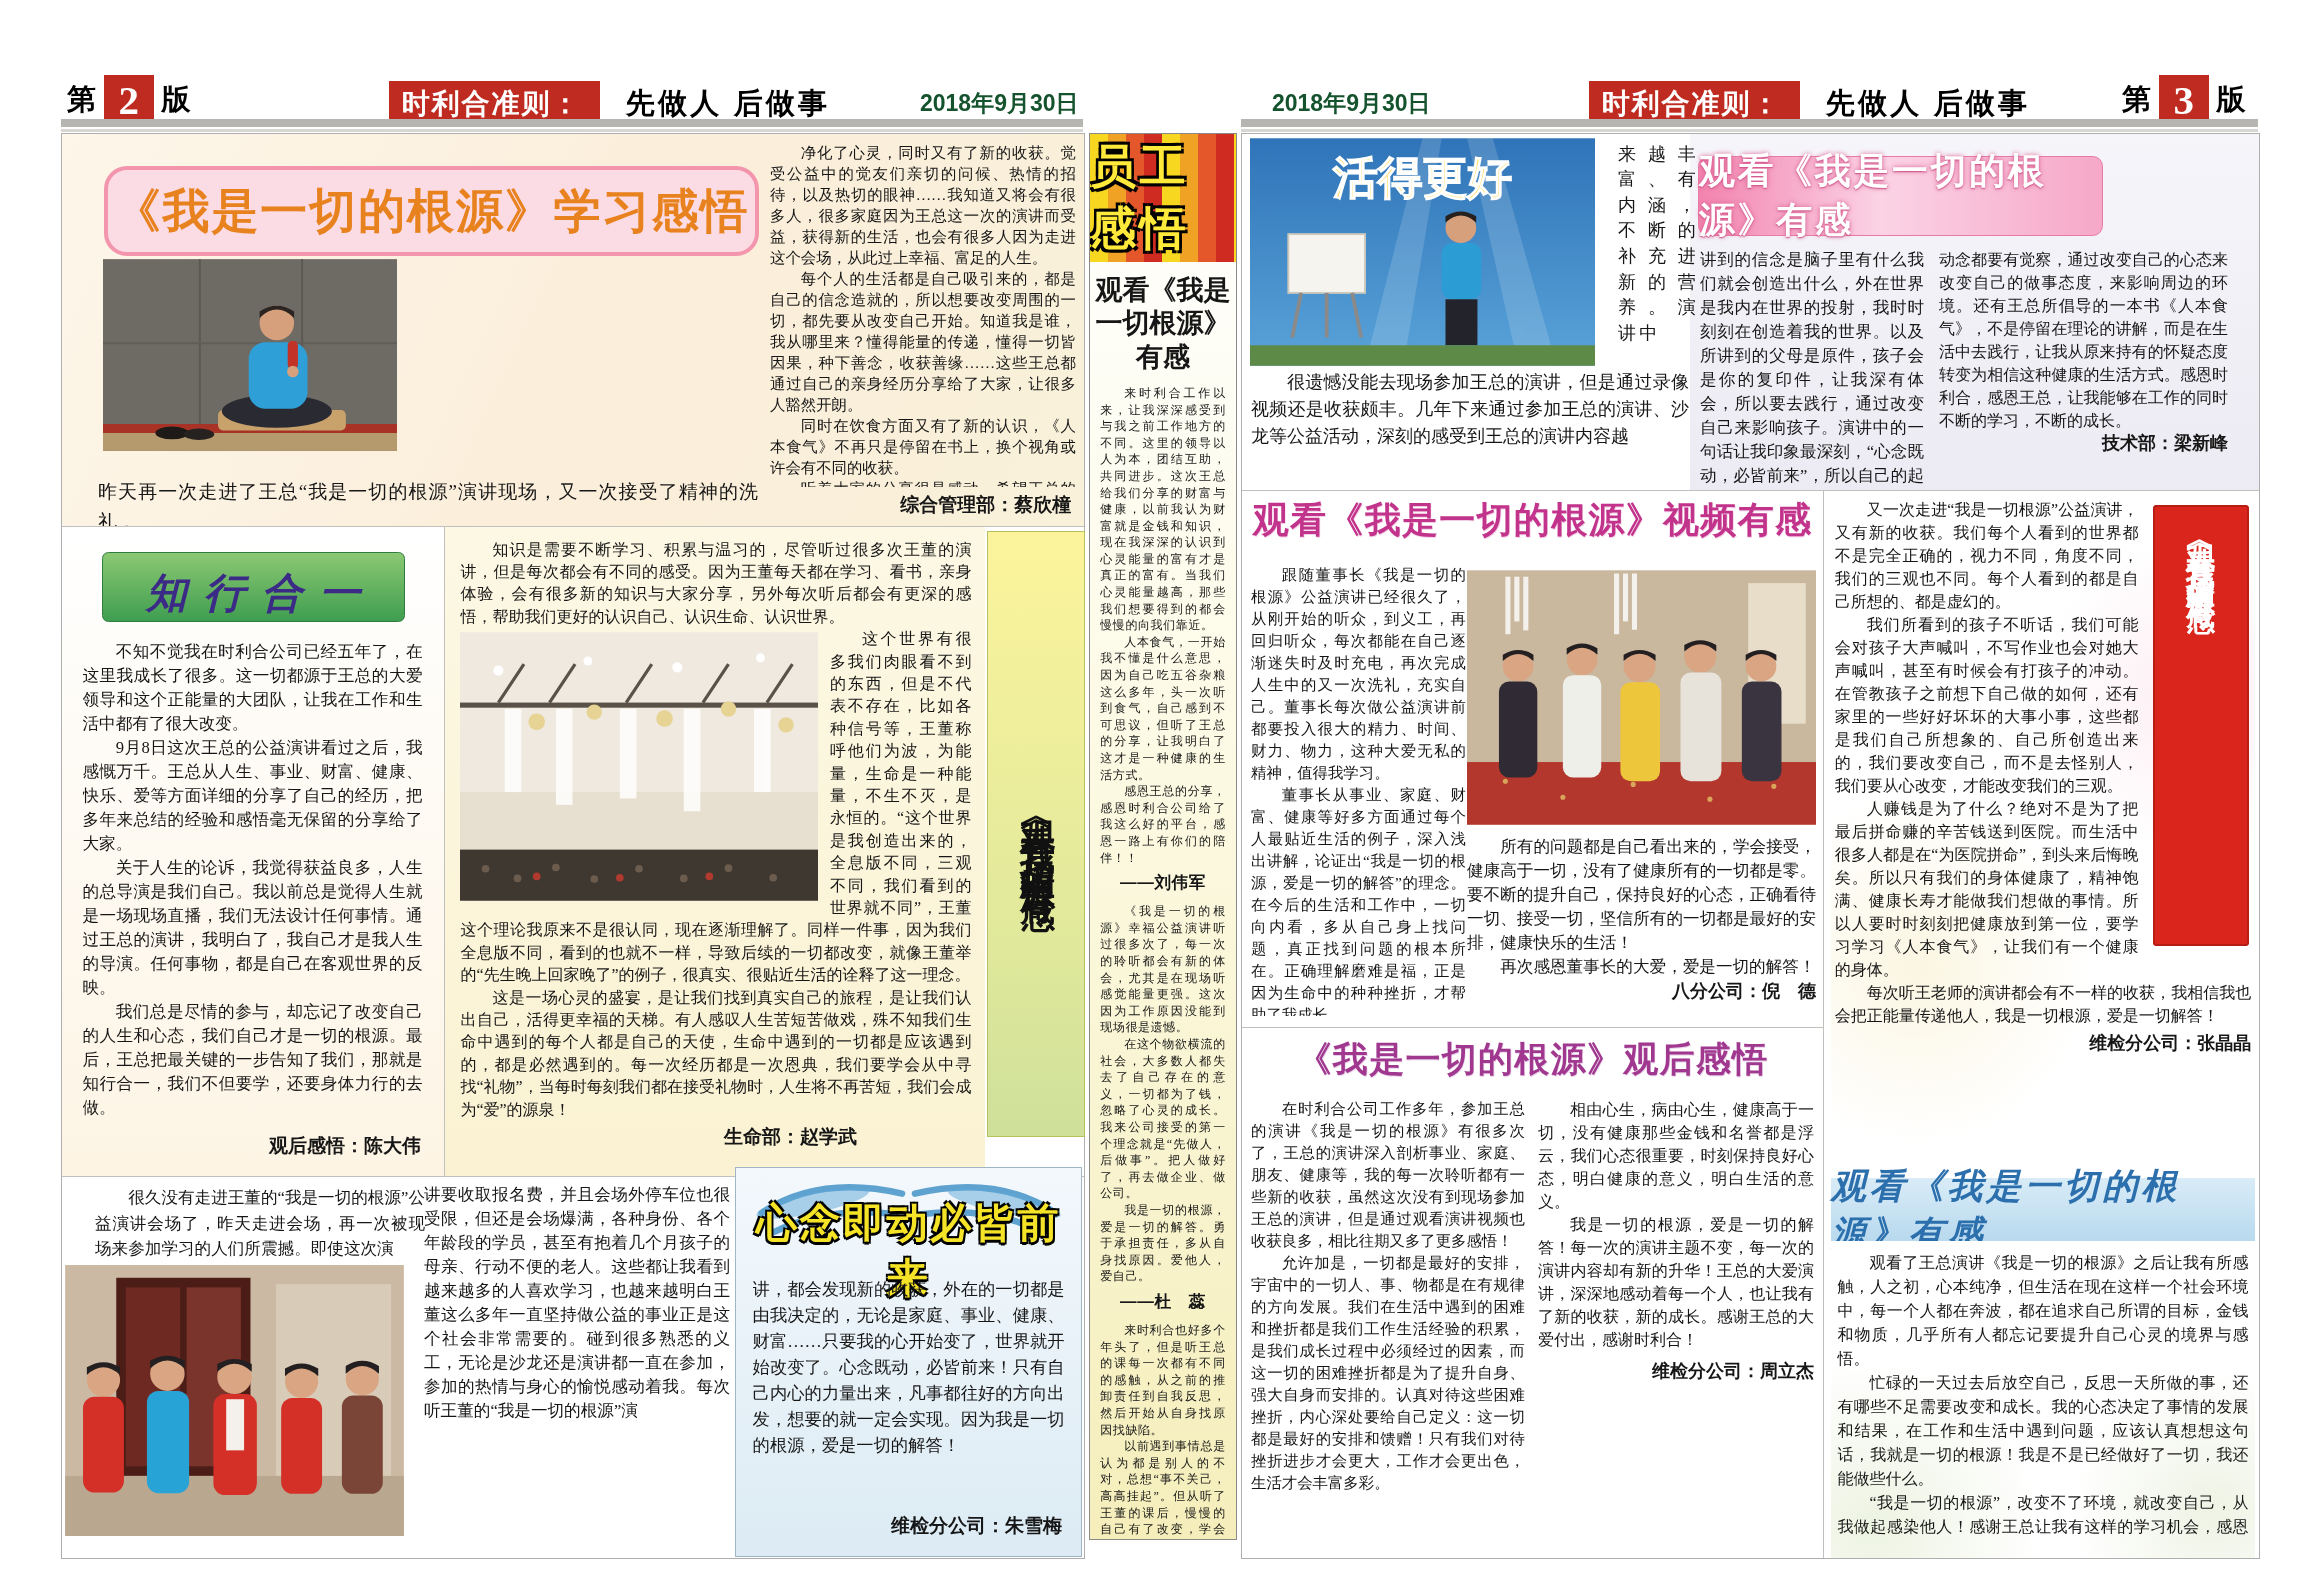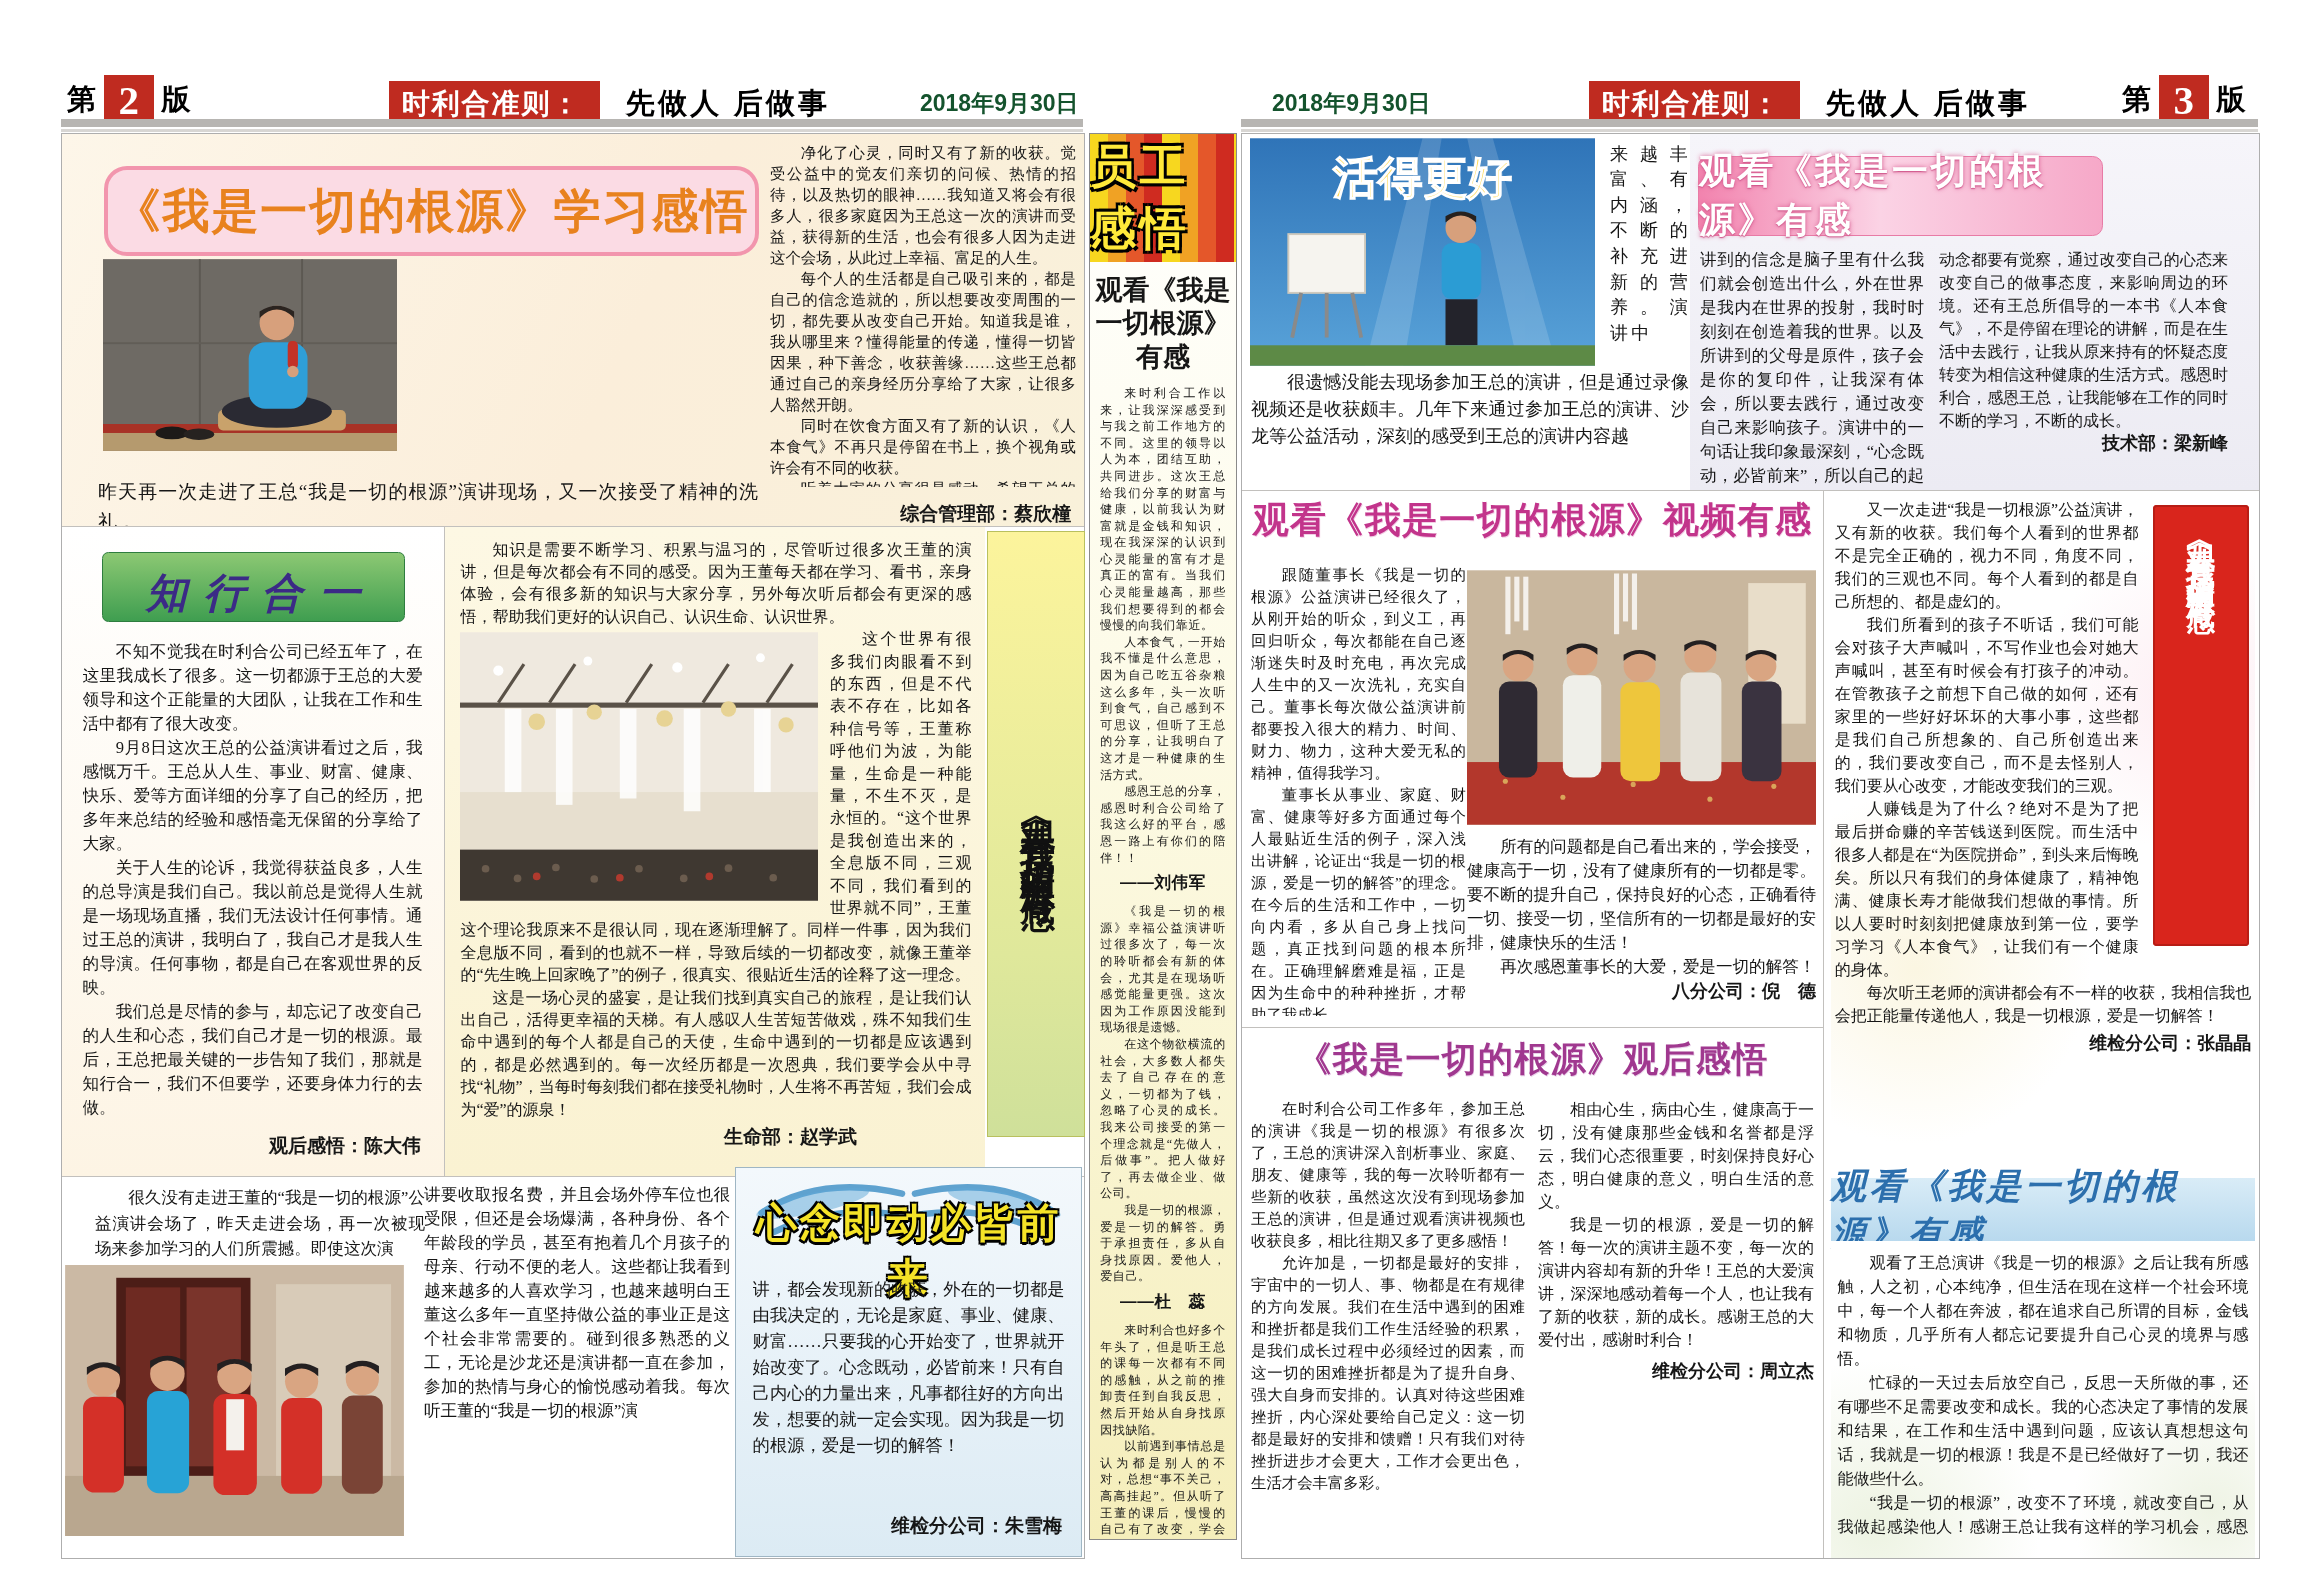--- a/index.html
+++ b/index.html
@@ -151,21 +151,21 @@
       <div class="abs a1-intro" style="left:36px;top:324px;width:660px;">
         <p>昨天再一次走进了王总“我是一切的根源”演讲现场，又一次接受了精神的洗礼，</p>
       </div>
 
       <div class="abs a1-text" style="left:708px;top:7.7px;width:306px;height:345px;">
         <p>净化了心灵，同时又有了新的收获。觉受公益中的觉友们亲切的问候、热情的招待，以及热切的眼神……我知道又将会有很多人，很多家庭因为王总这一次的演讲而受益，获得新的生活，也会有很多人因为走进这个会场，从此过上幸福、富足的人生。</p>
         <p>每个人的生活都是自己吸引来的，都是自己的信念造就的，所以想要改变周围的一切，都先要从改变自己开始。知道我是谁，我从哪里来？懂得能量的传递，懂得一切皆因果，种下善念，收获善缘……这些王总都通过自己的亲身经历分享给了大家，让很多人豁然开朗。</p>
         <p>同时在饮食方面又有了新的认识，《人本食气》不再只是停留在书上，换个视角或许会有不同的收获。</p>
         <p>听着大家的分享很是感动，希望王总的公益事业越做越好，能帮助和影响更多的人。</p>
       </div>
-      <div class="abs byl" style="right:12.8px;top:367px;width:301px;">综合管理部：蔡欣橦</div>
+      <div class="abs byl" style="right:12.8px;top:358px;width:301px;">综合管理部：蔡欣橦</div>
     </div>
 
     <div class="abs divh" style="left:0;top:392px;width:1022px;"></div>
 
     <div class="abs" style="left:0;top:393px;width:382px;height:649px;background:linear-gradient(#ffffff,#fdf4e4);">
       <div style="padding-top:16.6px;">
         <div class="ribbon">
           <span>知行合一</span>
         </div>
       </div>
@@ -334,21 +334,21 @@
       <text x="270" y="86" text-anchor="middle" font-size="70" font-weight="bold" fill="#ffd84d" stroke="#ffffff" stroke-width="2" font-family="Liberation Sans, sans-serif">活得更好</text>
       <rect x="60" y="150" width="120" height="92" fill="#f6f4ef" stroke="#cfc9bd" stroke-width="3"></rect>
       <path d="M80 242 l-14 70 M160 242 l14 70 M120 242 l0 70" stroke="#8a8a8a" stroke-width="6" fill="none"></path>
       <circle cx="330" cy="140" r="24" fill="#d7a07c"></circle>
       <path d="M306 132 q24 -22 48 0 l0 -10 q-24 -15 -48 0 z" fill="#27211e"></path>
       <rect x="300" y="164" width="62" height="88" rx="16" fill="#2b9cd4"></rect>
       <rect x="306" y="252" width="50" height="72" fill="#23232b"></rect>
       <rect y="324" width="540" height="32" fill="#5d8a46"></rect>
     </svg>
 
-    <div class="sidecol abs" style="left:368px;top:7.7px;width:81px;height:344px;font-family:Liberation Serif, serif;">来越丰富、有内涵，不断的补充进新的营养。演讲中</div>
+    <div class="sidecol abs" style="left:376px;top:7.7px;width:81px;height:344px;font-family:Liberation Serif, serif;">来越丰富、有内涵，不断的补充进新的营养。演讲中</div>
 
     <div class="bodytext abs" style="left:9px;top:235px;width:438px;height:106px;font-size:18px;line-height:27px;">
       <p>很遗憾没能去现场参加王总的演讲，但是通过录像视频还是收获颇丰。几年下来通过参加王总的演讲、沙龙等公益活动，深刻的感受到王总的演讲内容越</p>
     </div>
 
     <div class="pinkbanner abs" style="left:456px;top:22px;width:403px;height:78px;">
       <span>观看《我是一切的根源》有感</span>
     </div>
 
     <div class="bodytext abs" style="left:458px;top:114px;width:224px;height:238px;font-size:16.6px;line-height:24px;">

